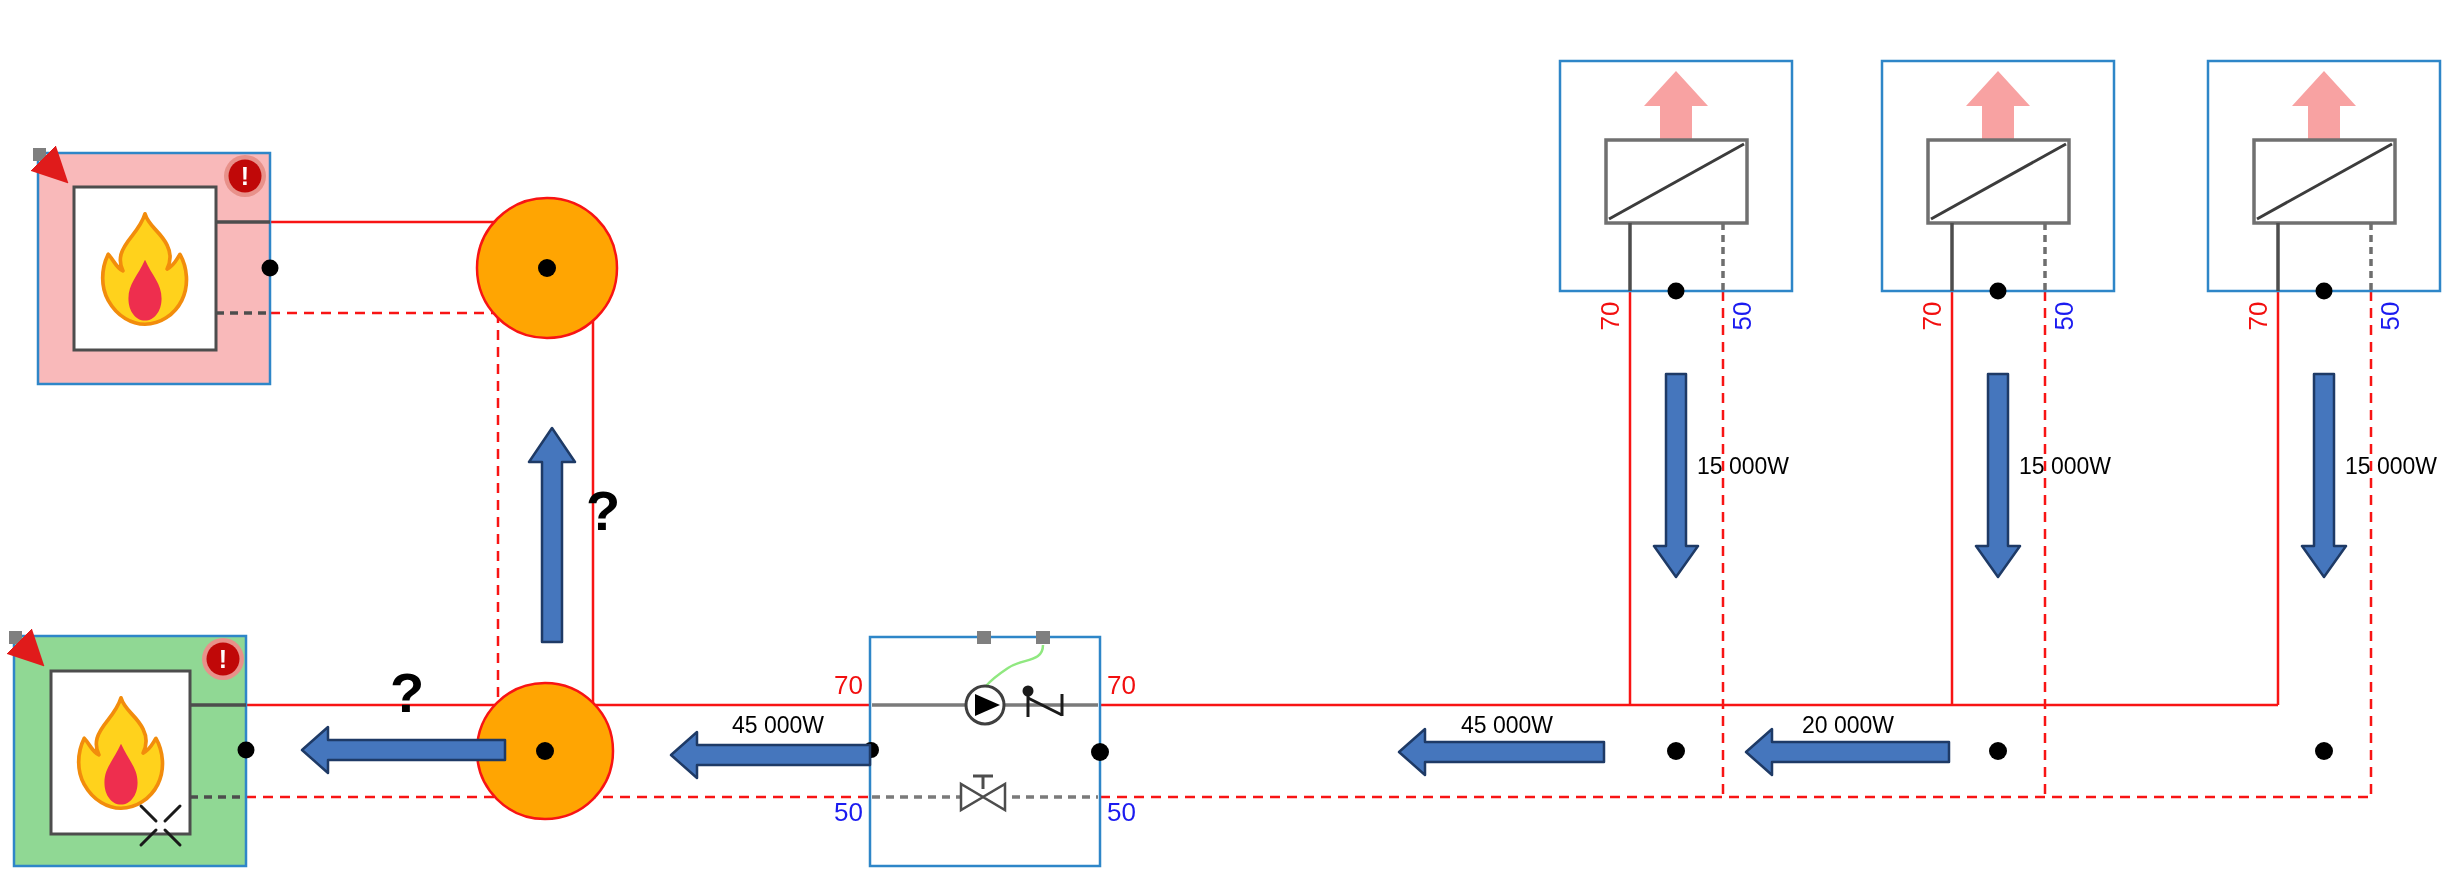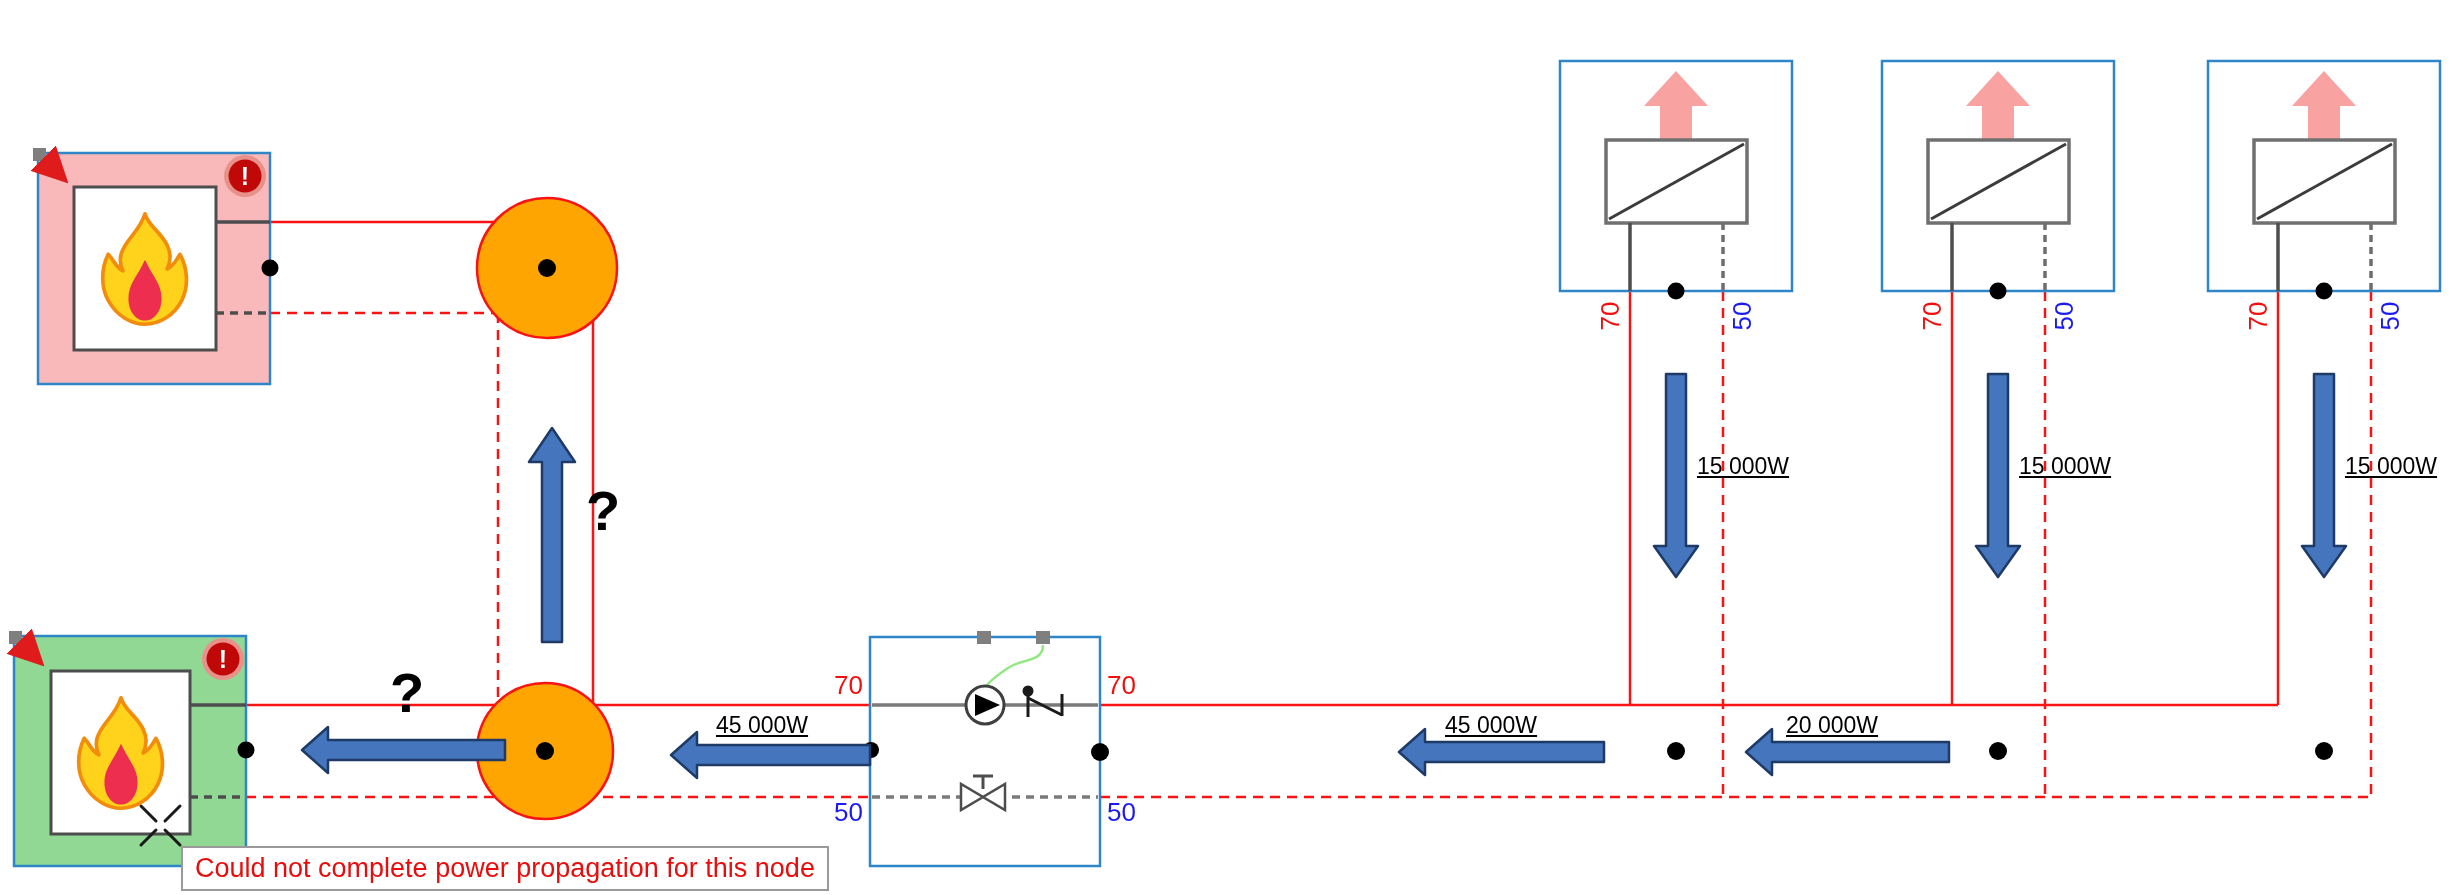--- a/index.html
+++ b/index.html
@@ -6,22 +6,22 @@
   #canvas{
     position:relative;width:2463px;height:895px;background:#ffffff;overflow:hidden;
     font-family:"Liberation Sans", sans-serif;
   }
   #wires{position:absolute;left:0;top:0;}
   .lbl{position:absolute;white-space:nowrap;line-height:1.1;}
   .temp{font-size:26px;}
   .temp-red{color:#f20f0f;}
   .temp-blue{color:#1b1bf0;}
   .vtemp{width:54px;height:28px;text-align:center;transform:rotate(-90deg);line-height:28px;}
-  .power{font-size:23px;color:#000;text-decoration:underline;}
-  .power-c{width:124px;text-align:left;}
+  .power{font-size:23px;color:#000;}
+  .power-c{width:124px;text-align:center;}
   .qmark{font-size:56px;font-weight:bold;color:#000;}
   #tooltip{
     position:absolute;left:181px;top:846px;height:45px;line-height:41px;
     padding:0 12px;background:#ffffff;border:2px solid #9a9a9a;box-sizing:border-box;
     font-size:27px;color:#ea0c0c;
   }
 </style>
 </head>
 <body>
 
@@ -192,15 +192,14 @@
   <div class="lbl temp temp-red vtemp" style="left:2231px;top:302px;">70</div>
   <div class="lbl temp temp-blue vtemp" style="left:2363px;top:302px;">50</div>
 
   <div class="lbl power power-c" style="left:716px;top:713px;">45 000W</div>
   <div class="lbl power power-c" style="left:1445px;top:713px;">45 000W</div>
   <div class="lbl power power-c" style="left:1786px;top:713px;">20 000W</div>
   <div class="lbl power" style="left:1697px;top:454px;">15 000W</div>
   <div class="lbl power" style="left:2019px;top:454px;">15 000W</div>
   <div class="lbl power" style="left:2345px;top:454px;">15 000W</div>
 
-  <div id="tooltip">Could not complete power propagation for this node</div>
 
 </div>
 
 </body></html>

